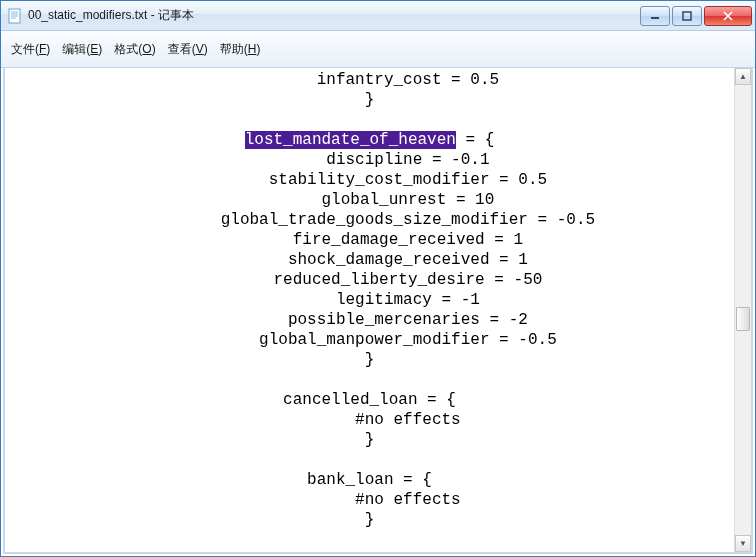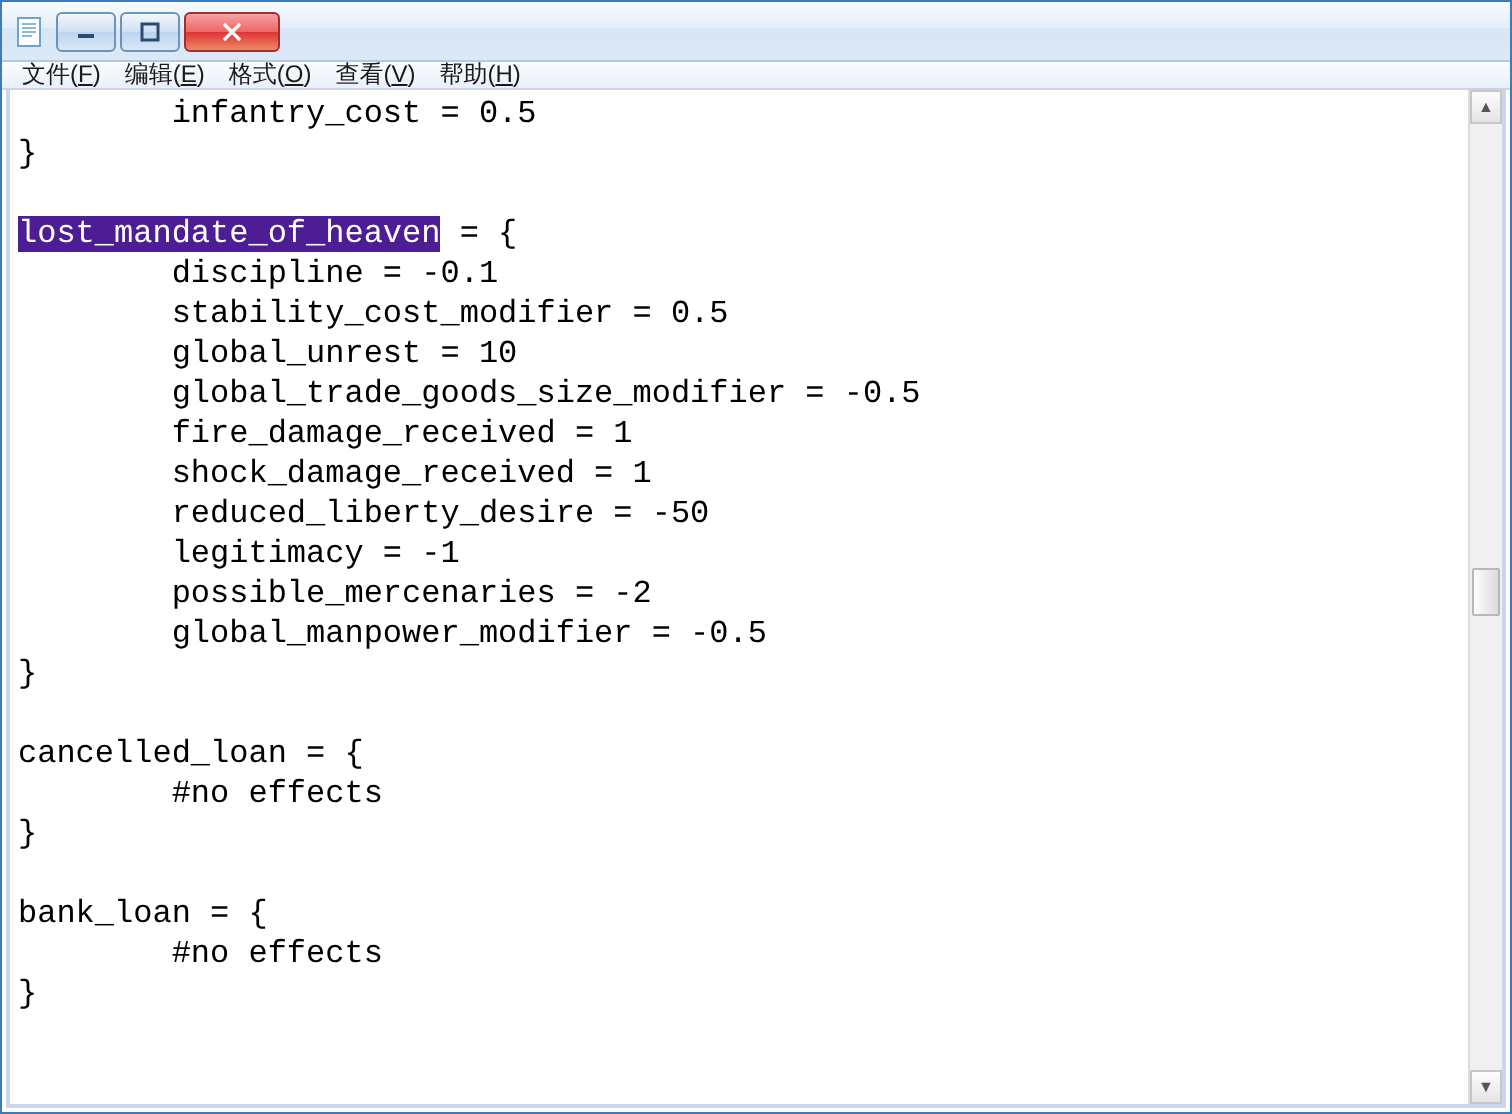--- a/index.html
+++ b/index.html
@@ -46,21 +46,21 @@
   }
   .win-btn.close {
     width: 48px;
     background: linear-gradient(to bottom,#f6a2a2,#e66 49%,#d33 50%,#e86);
     border-color: #a03030;
     color: #fff;
   }
   .win-btn svg { display: block; }
   
   .menubar {
-    height: 14px;
+    height: 37px;
     background: linear-gradient(to bottom,#fafcff,#e9f0f9);
     border-bottom: 1px solid #c8d4e3;
     display: flex;
     align-items: center;
     padding: 0 4px;
     font-size: 12px;
     color: #1a1a1a;
   }
   .menubar .menu-item {
     padding: 1px 6px;
@@ -70,20 +70,21 @@
   
   .client {
     flex: 1;
     display: flex;
     position: relative;
     border: 2px solid #cbd7e6;
     border-top: none;
     margin: 0 2px 2px 2px;
     background: #fff;
     overflow: hidden;
+    text-align: center;
   }
   .editor {
     flex: 1;
     padding: 2px 4px;
     font-family: "Consolas","Courier New",monospace;
     font-size: 16px;
     line-height: 20px;
     white-space: pre;
     overflow: hidden;
     color: #000;
@@ -124,20 +125,21 @@
 <div class="titlebar">
   <span class="app-icon">
     <svg width="16" height="16" viewBox="0 0 16 16">
       <rect x="2" y="1" width="11" height="14" fill="#fff" stroke="#6aa3d6"></rect>
       <line x1="4" y1="4" x2="11" y2="4" stroke="#8cb8de"></line>
       <line x1="4" y1="6" x2="11" y2="6" stroke="#8cb8de"></line>
       <line x1="4" y1="8" x2="11" y2="8" stroke="#8cb8de"></line>
       <line x1="4" y1="10" x2="9" y2="10" stroke="#8cb8de"></line>
     </svg>
   </span>
+  <span class="title-text">00_static_modifiers.txt - 记事本</span>
   <div class="win-controls">
     <div class="win-btn">
       <svg width="10" height="10">
           <line x1="1" y1="7" x2="9" y2="7" stroke="#2b4b6f" stroke-width="2"></line>
         </svg>
     </div>
     <div class="win-btn">
       <svg width="10" height="10">
           <rect x="1" y="1" width="8" height="8" fill="none" stroke="#2b4b6f" stroke-width="1.5"></rect>
         </svg>

